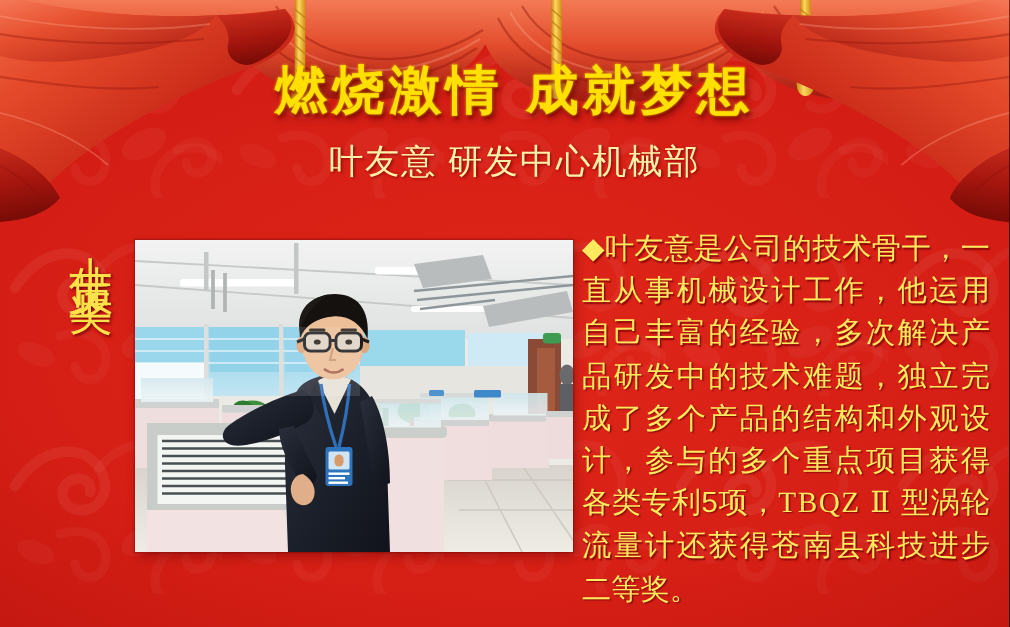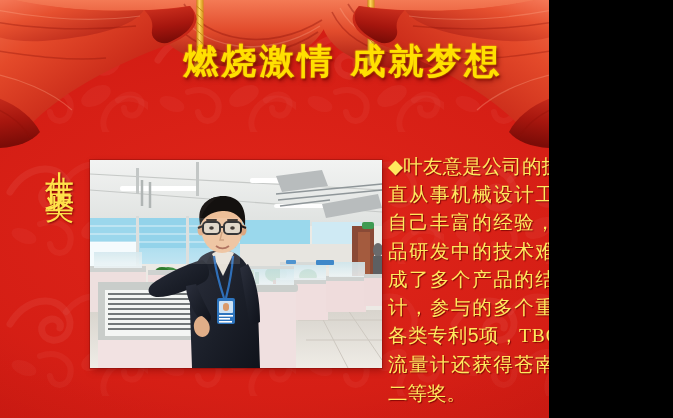--- a/index.html
+++ b/index.html
@@ -1,21 +1,21 @@
 <!DOCTYPE html>
 <html><head>
 <meta charset="utf-8">
 <style>
   html, body {
     margin: 0; padding: 0;
     background: #000;
   }
   #poster {
     position: relative;
-    width: 549px; height: 418px;
+    width: 673px; height: 418px;
     overflow: hidden;
     font-family: "Liberation Sans", "DejaVu Sans", sans-serif;
     background:
       radial-gradient(ellipse 900px 500px at 50% 55%, #e0261a 0%, #cf1a12 55%, #b6120c 100%);
   }
 
   
   .damask {
     position: absolute; inset: 0;
     opacity: .34;
@@ -291,20 +291,21 @@
         <path d="M0 108 C 16 114, 30 126, 36 138"></path>
       </g>
       <g fill="none" stroke="#ffae90" stroke-opacity=".32" stroke-width="1.2">
         <path d="M-16 6 C 26 16, 86 24, 146 16"></path>
         <path d="M-10 72 C 26 78, 58 92, 78 110"></path>
       </g>
     </svg>
   </div>
 
   <div class="headline">燃烧激情  成就梦想</div>
+  <div class="subhead">叶友意  研发中心机械部</div>
 
   <div class="vertical-label">十佳员工奖</div>
 
   <div class="photo-frame">
     <svg width="292" height="208" viewBox="0 0 292 208" xmlns="http://www.w3.org/2000/svg">
       <defs>
         <linearGradient id="ceil" x1="0" y1="0" x2="0" y2="1">
           <stop offset="0%" stop-color="#f2f3f2"></stop>
             <stop offset="100%" stop-color="#dfe2e0"></stop>
         </linearGradient>

